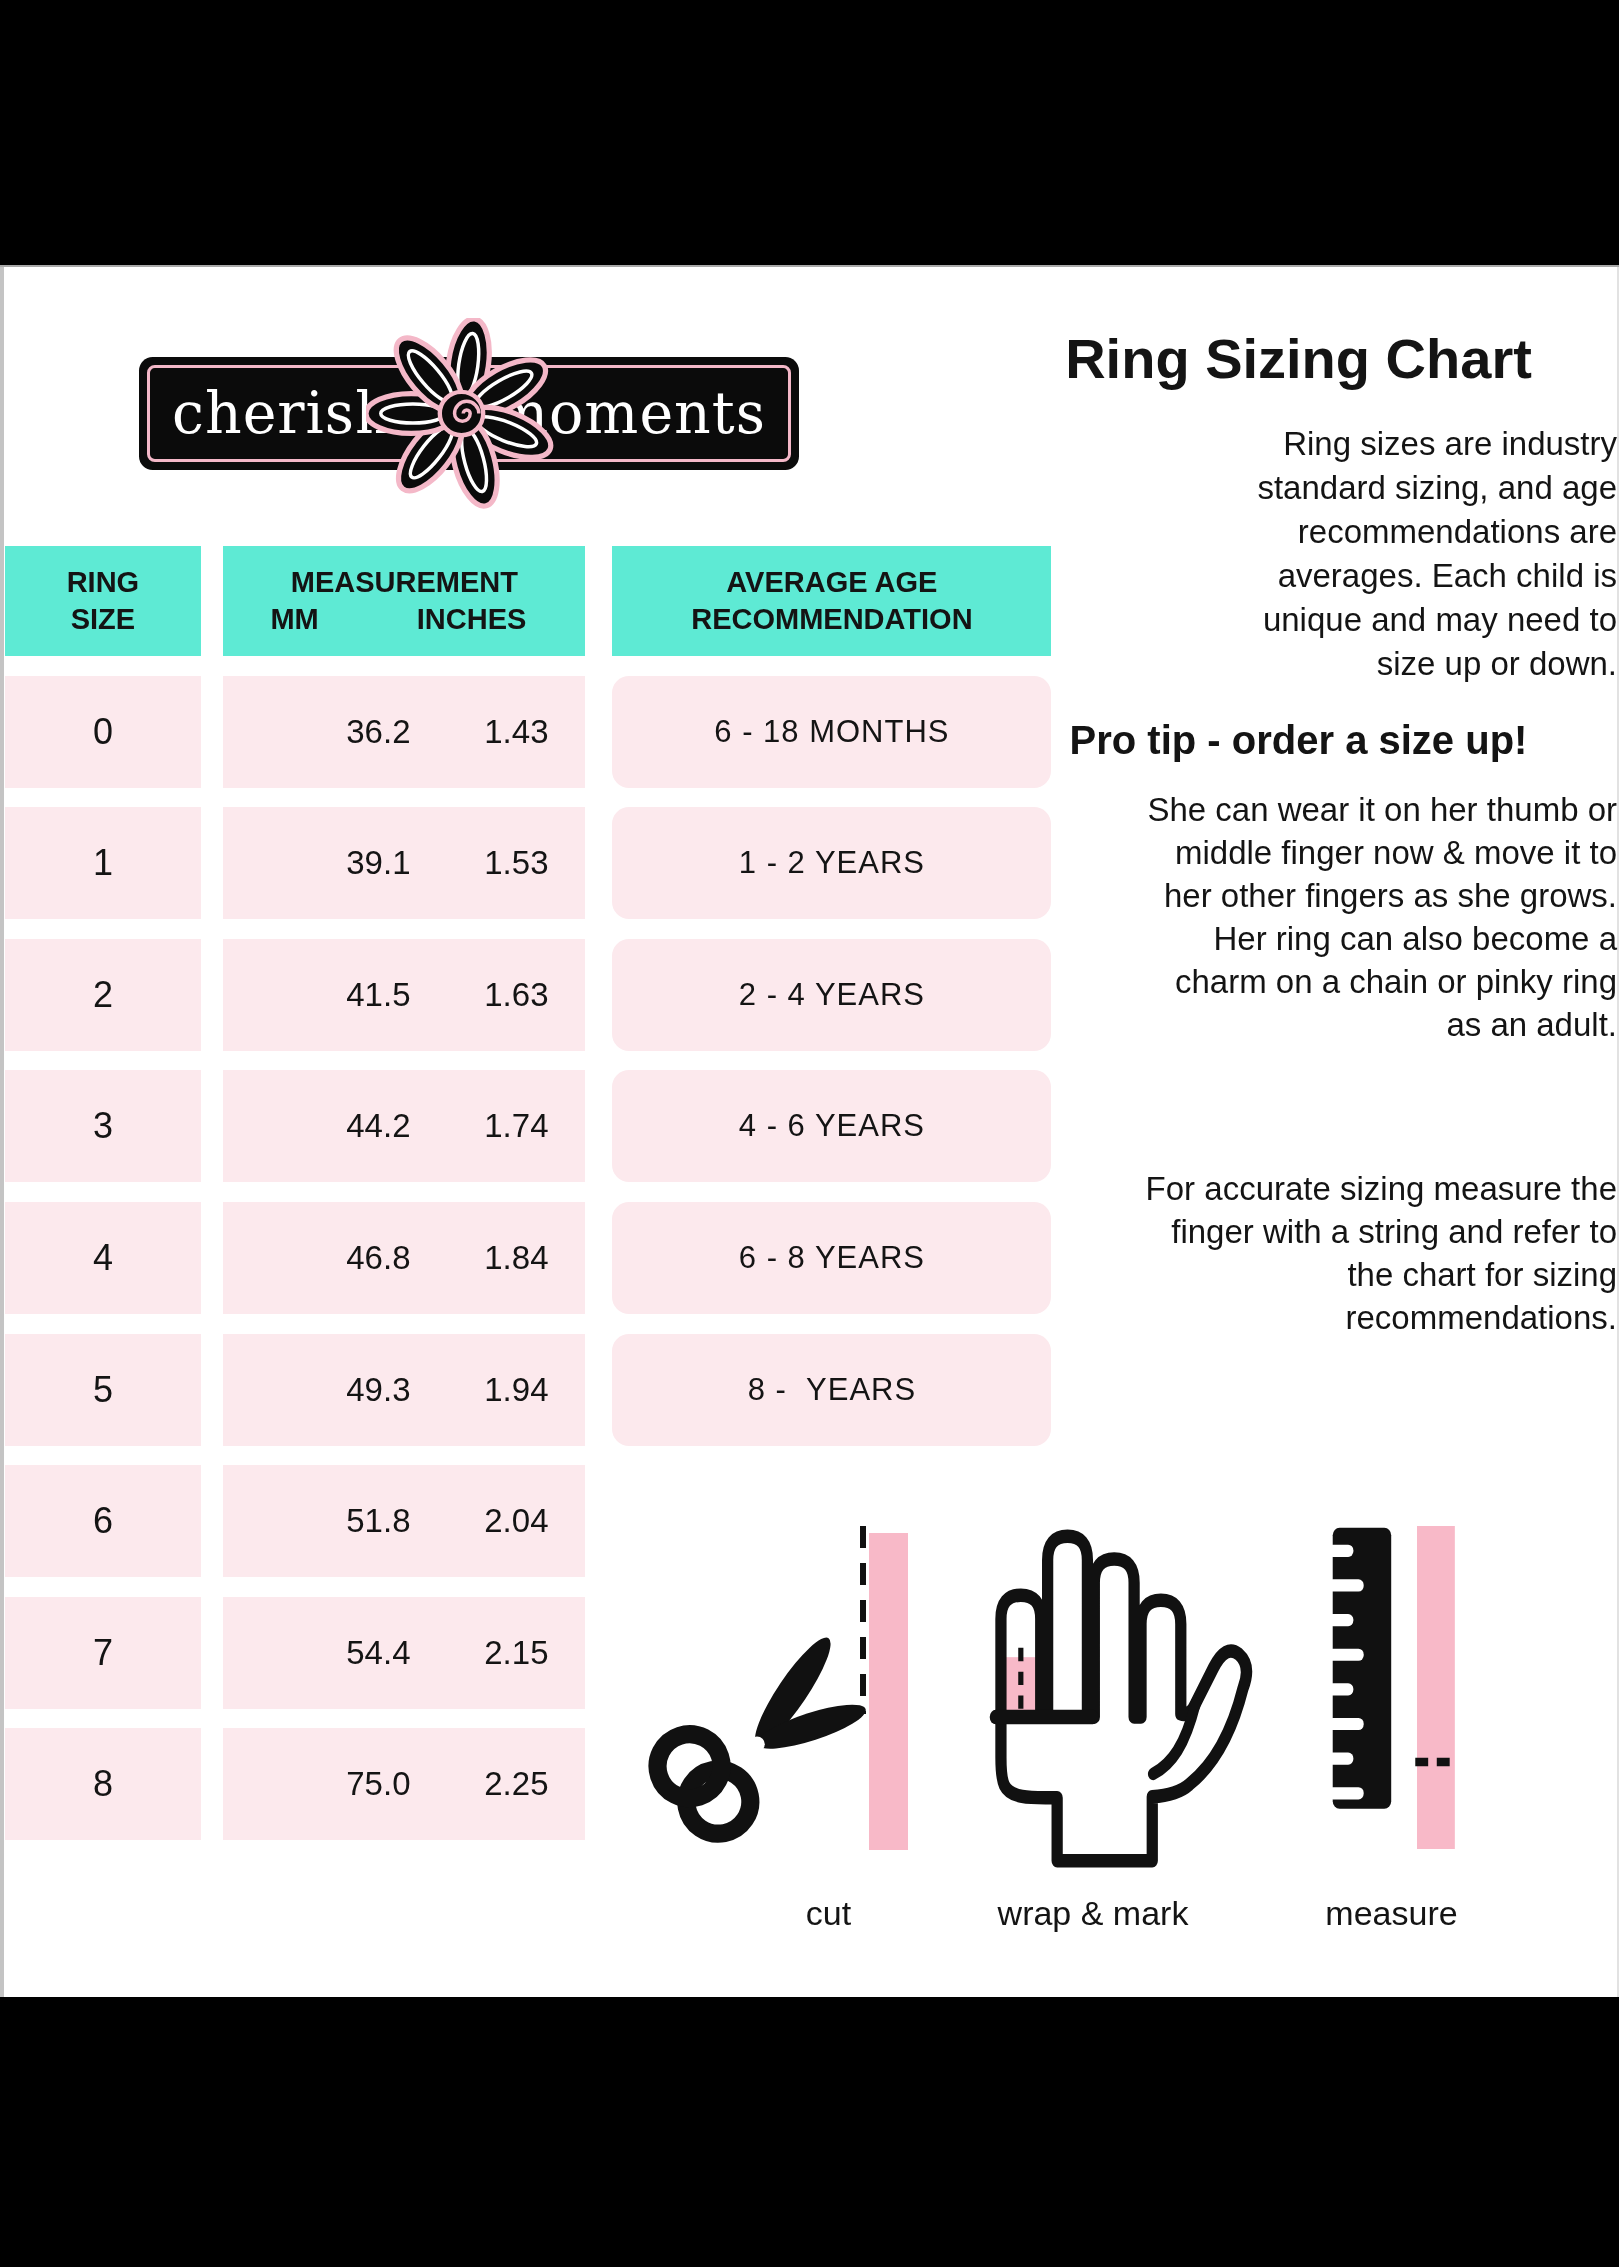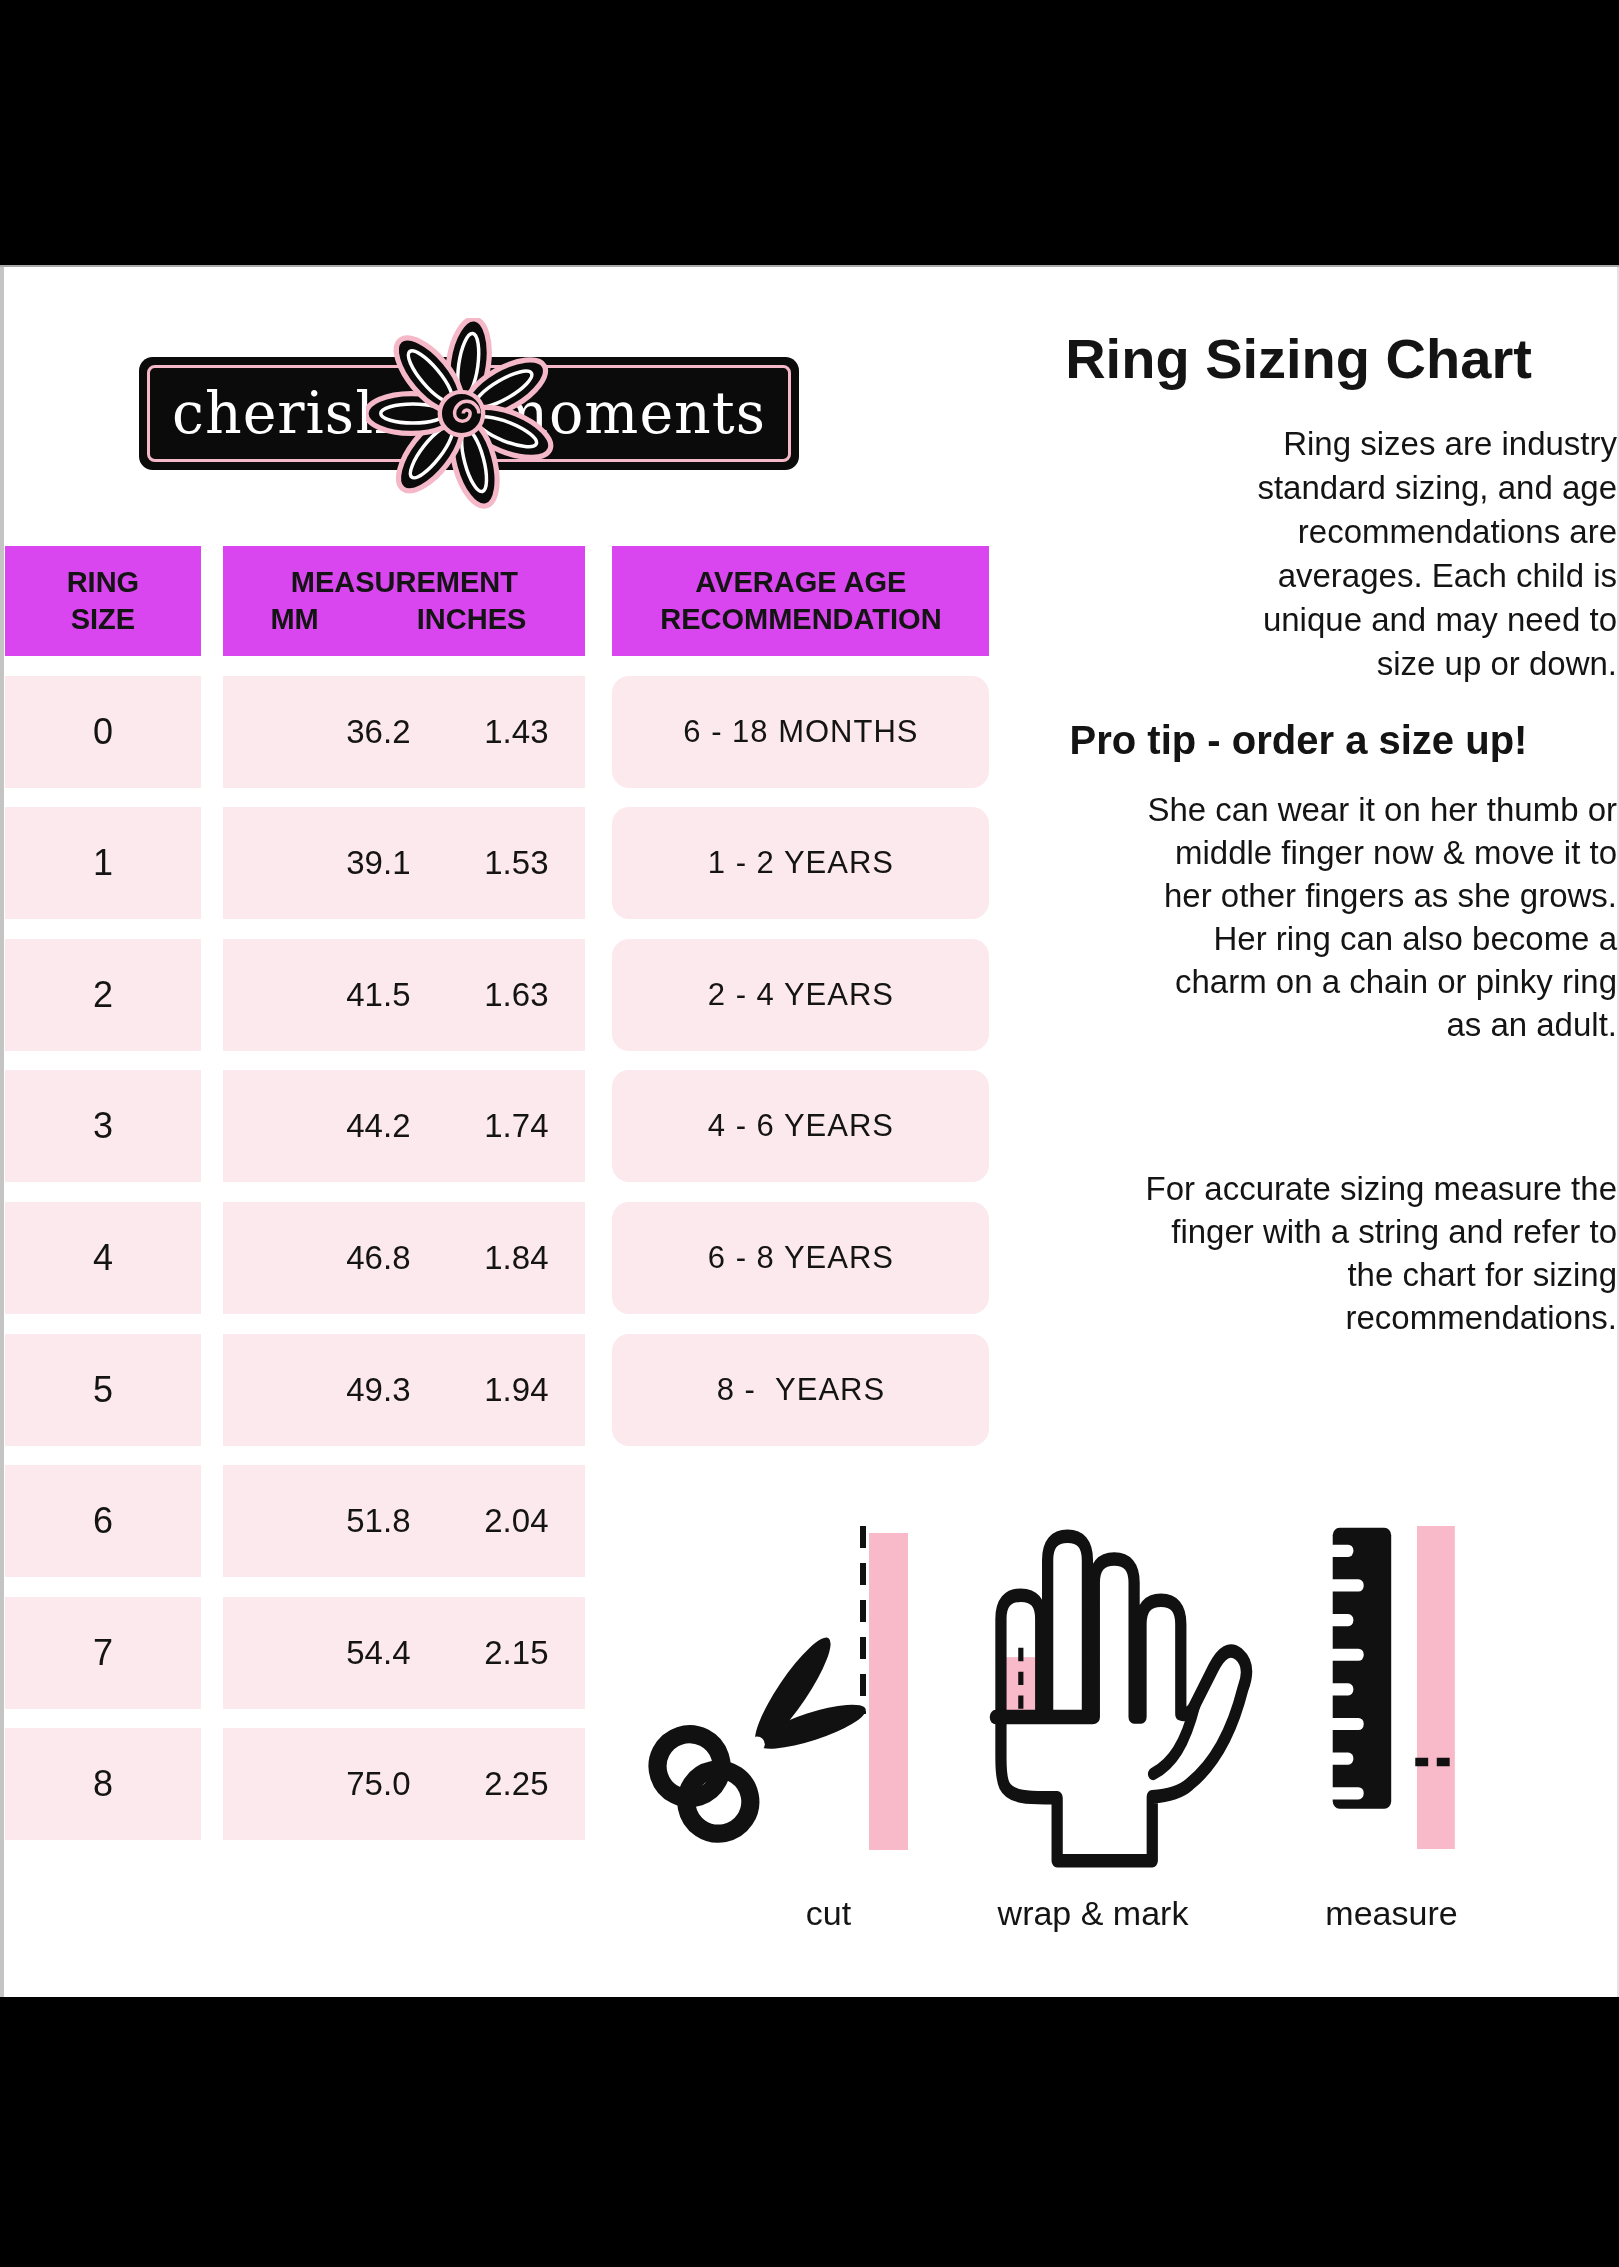--- a/index.html
+++ b/index.html
@@ -21,22 +21,22 @@
   .logo-word{color:#fff;font-family:"DejaVu Serif",serif;font-size:57px;letter-spacing:1px;
              position:relative;z-index:2;line-height:1;}
   .logo-flower{position:absolute;left:227px;top:-39px;width:191px;height:191px;z-index:3;}
 
   
   .sizing-table{position:absolute;left:4.9px;top:279px;display:flex;flex-direction:column;gap:19.6px;}
   .t-row{display:flex;}
   .cell{display:flex;align-items:center;justify-content:center;box-sizing:border-box;}
   .c1{width:196px;margin-right:22.5px;}
   .c2{width:362px;margin-right:27px;}
-  .c3{width:377px;}
-  .head .cell{background:#d946ef;height:110px;font-weight:700;font-size:29px;line-height:37px;text-align:center;}
+  .c3{width:439px;}
+  .head .cell{background:#5eead4;height:110px;font-weight:700;font-size:29px;line-height:37px;text-align:center;}
   .data .cell{background:#fce9ed;height:112px;}
   .head .c2{flex-direction:column;justify-content:center;}
   .c2-sub{display:flex;width:100%;box-sizing:border-box;padding:0 59px 0 47px;justify-content:space-between;}
   .data .c1{font-size:36px;font-weight:500;}
   .data .c2{padding-left:86px;}
   .data .c2 span{flex:1;text-align:center;font-size:33px;font-weight:500;}
   .data .c3{font-size:31px;font-weight:500;letter-spacing:1px;border-radius:17px;}
 
   
   .rp{position:absolute;left:980px;width:637px;text-align:center;}

